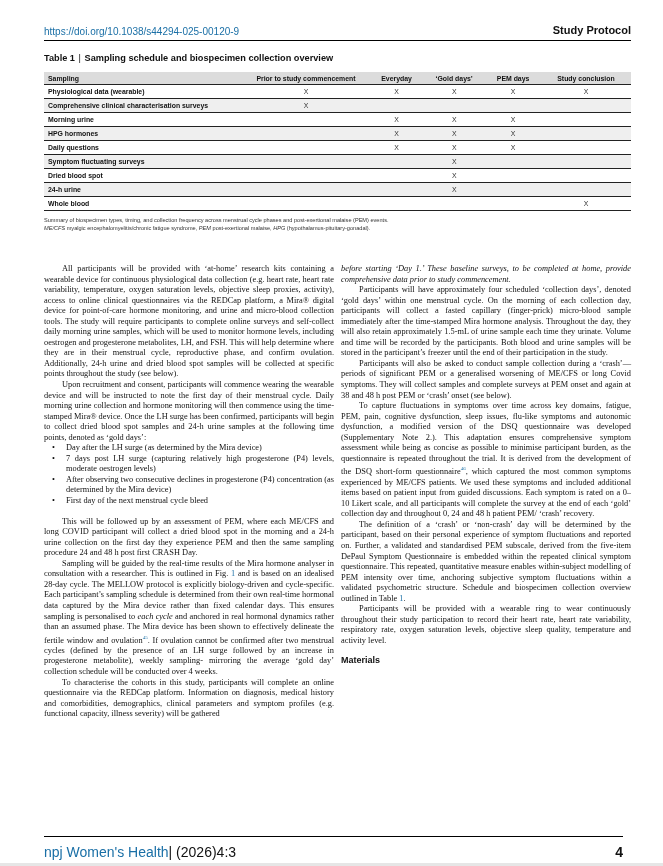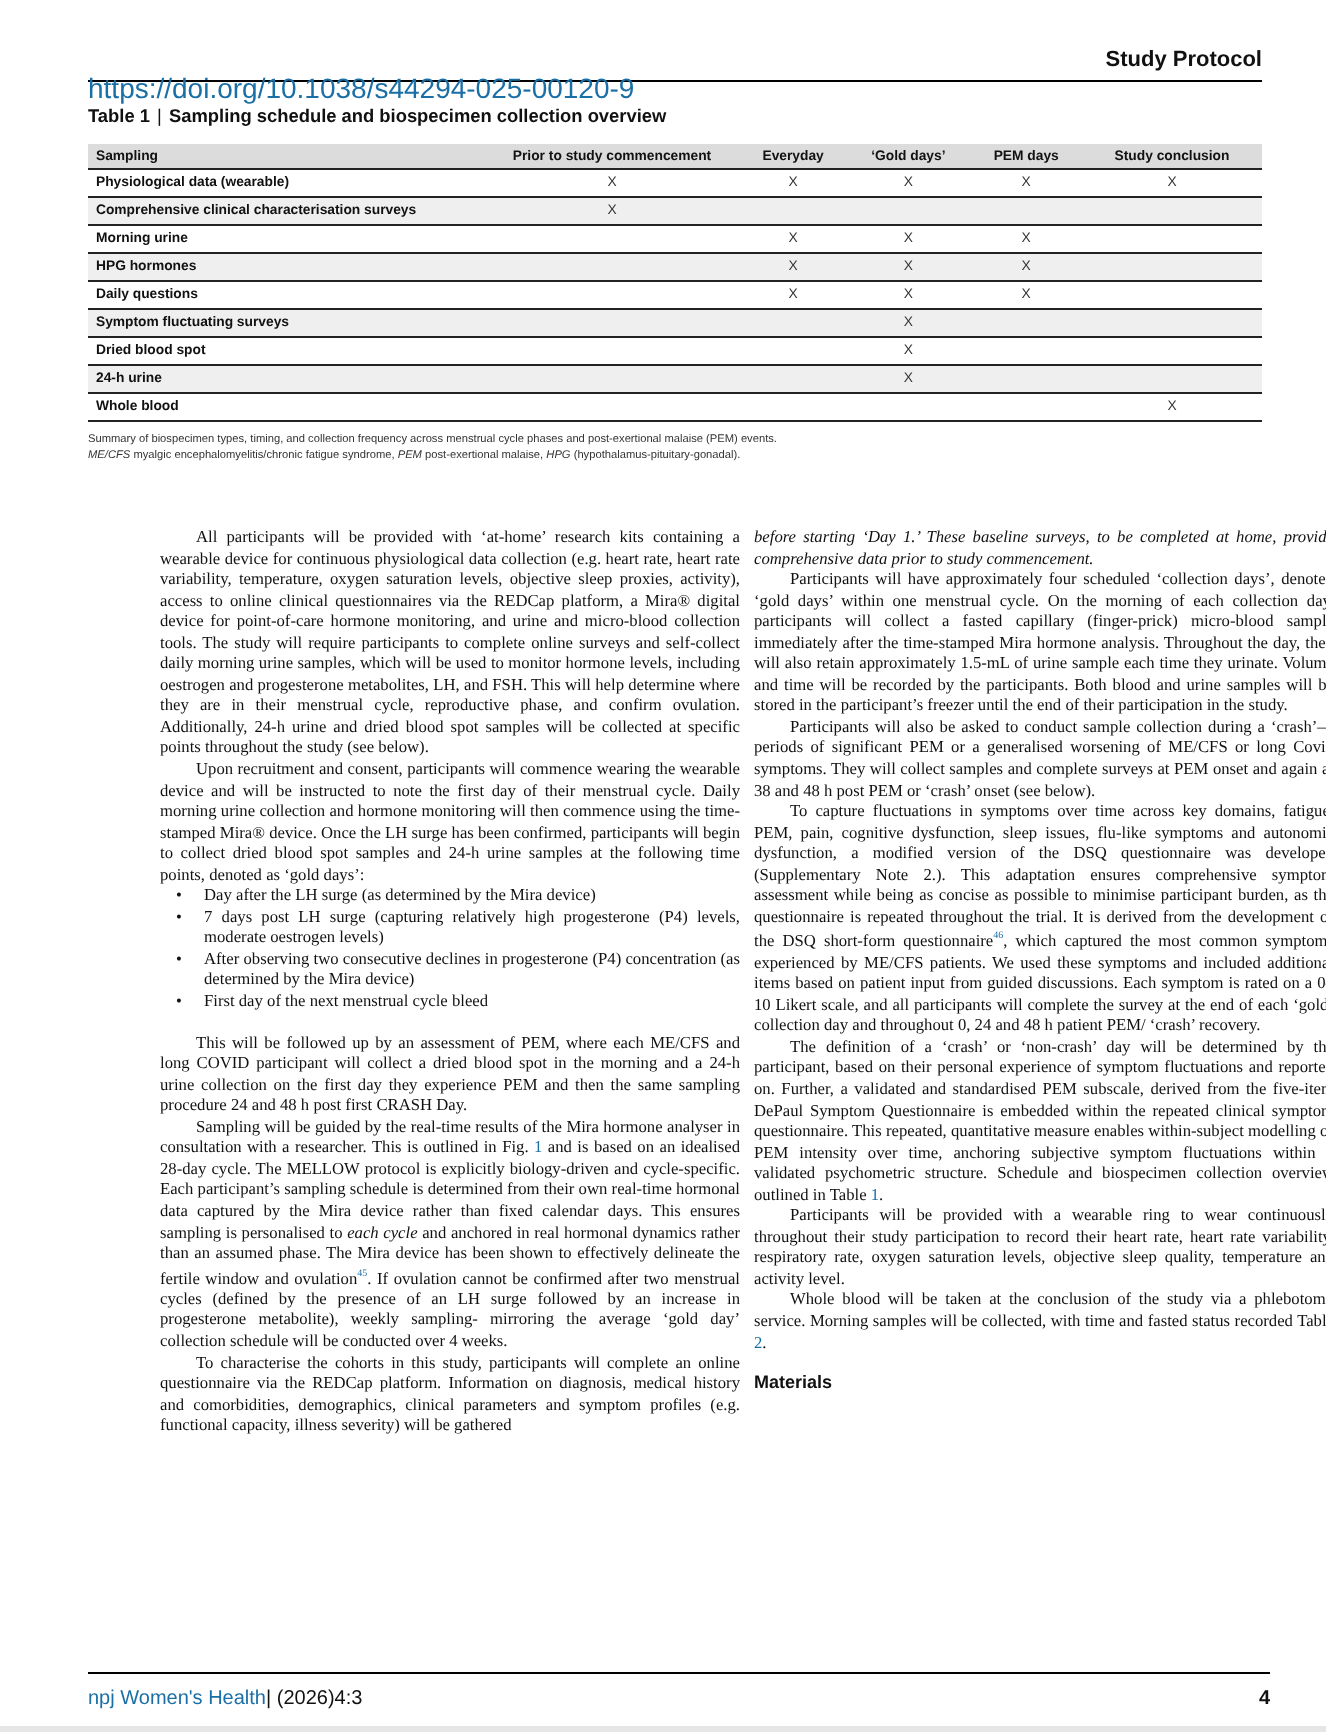--- a/index.html
+++ b/index.html
@@ -8,21 +8,21 @@
     overflow: hidden; color: #111;
   }
   .page-bottom-shade {
     position: absolute; left: 0; right: 0; bottom: 0; height: 3px; background: #e6e6e6;
   }
   .header {
     position: absolute; left: 44px; right: 32px; top: 24px; height: 16px;
     border-bottom: 1.5px solid #000;
     font-family: "Liberation Sans", sans-serif;
   }
-  .doi { position: absolute; left: 0; top: 12px; font-size: 14px; color: #1a6fa6; text-decoration: none; }
+  .doi { position: absolute; left: 0; top: 2px; font-size: 10px; color: #1a6fa6; text-decoration: none; }
   .article-type { position: absolute; right: 0; top: 0; font-size: 11px; font-weight: bold; color: #111; text-align: right; }
   .table-title {
     position: absolute; left: 44px; top: 53px;
     font-family: "Liberation Sans", sans-serif; font-size: 9.2px; font-weight: bold; color: #111;
   }
   .table-title .sep { font-weight: normal; margin: 0 1px; }
   table.sched {
     position: absolute; left: 44px; top: 72px; width: 587px;
     border-collapse: collapse;
     font-family: "Liberation Sans", sans-serif; font-size: 6.9px;
@@ -43,40 +43,39 @@
   .col-prior { width: 120px; }
   .footnote {
     position: absolute; left: 44px; top: 216px; width: 590px;
     font-family: "Liberation Sans", sans-serif; font-size: 5.6px; color: #333; line-height: 8.2px;
   }
   .footnote i { font-style: italic; }
   .col {
     position: absolute; top: 264px; width: 290px;
     font-family: "Liberation Serif", serif; font-size: 8.35px; line-height: 10.55px; color: #111;
     text-align: justify;
-    margin-left: 36px;
   }
   .col.left { left: 44px; }
   .col.right { left: 341px; }
   .col p { margin: 0; text-indent: 18px; }
   .col p.noindent { text-indent: 0; font-style: italic; }
   .col ul { margin: 0; padding-left: 22px; list-style: none; }
   .col ul li { position: relative; }
   .col ul li::before { content: "\2022"; position: absolute; left: -14px; }
   .col .gap { height: 10px; }
   .link { color: #1a6fa6; }
   sup.ref { font-size: 5px; color: #1a6fa6; }
   .section-heading {
     font-family: "Liberation Sans", sans-serif; font-weight: bold; font-size: 9px;
     margin-top: 9px; margin-bottom: 1px;
   }
   .footer {
-    position: absolute; left: 44px; right: 28px; top: 836px; height: 18px;
+    position: absolute; left: 44px; right: 40px; top: 836px; height: 18px;
     border-top: 1.5px solid #000;
-    font-family: "Liberation Sans", sans-serif; font-size: 10px;
+    font-family: "Liberation Sans", sans-serif; font-size: 14px;
   }
   .journal { position: absolute; left: 0; top: 7px; color: #1a6fa6; }
   .journal-bar { color: #111; }
   .citation { color: #111; }
   .page-num { position: absolute; right: 0; top: 7px; font-weight: bold; color: #111; }
 </style>
 </head>
 <body>
 
 <div class="header">
@@ -199,21 +198,20 @@
   <p>To characterise the cohorts in this study, participants will complete an online questionnaire via the REDCap platform. Information on diagnosis, medical history and comorbidities, demographics, clinical parameters and symptom profiles (e.g. functional capacity, illness severity) will be gathered</p>
 </div>
 
 <div class="col right">
   <p class="noindent">before starting ‘Day 1.’ These baseline surveys, to be completed at home, provide comprehensive data prior to study commencement.</p>
   <p>Participants will have approximately four scheduled ‘collection days’, denoted ‘gold days’ within one menstrual cycle. On the morning of each collection day, participants will collect a fasted capillary (finger-prick) micro-blood sample immediately after the time-stamped Mira hormone analysis. Throughout the day, they will also retain approximately 1.5-mL of urine sample each time they urinate. Volume and time will be recorded by the participants. Both blood and urine samples will be stored in the participant’s freezer until the end of their participation in the study.</p>
   <p>Participants will also be asked to conduct sample collection during a ‘crash’—periods of significant PEM or a generalised worsening of ME/CFS or long Covid symptoms. They will collect samples and complete surveys at PEM onset and again at 38 and 48 h post PEM or ‘crash’ onset (see below).</p>
   <p><span>To capture fluctuations in symptoms over time across key domains, fatigue, PEM, pain, cognitive dysfunction, sleep issues, flu-like symptoms and autonomic dysfunction, a modified version of the DSQ questionnaire was developed (Supplementary Note 2.). This adaptation ensures comprehensive symptom assessment while being as concise as possible to minimise participant burden, as the questionnaire is repeated throughout the trial. It is derived from the development of the DSQ short-form questionnaire</span><sup class="ref">46</sup><span>, which captured the most common symptoms experienced by ME/CFS patients. We used these symptoms and included additional items based on patient input from guided discussions. Each symptom is rated on a 0–10 Likert scale, and all participants will complete the survey at the end of each ‘gold’ collection day and throughout 0, 24 and 48 h patient PEM/ ‘crash’ recovery.</span></p>
   <p><span>The definition of a ‘crash’ or ‘non-crash’ day will be determined by the participant, based on their personal experience of symptom fluctuations and reported on. Further, a validated and standardised PEM subscale, derived from the five-item DePaul Symptom Questionnaire is embedded within the repeated clinical symptom questionnaire. This repeated, quantitative measure enables within-subject modelling of PEM intensity over time, anchoring subjective symptom fluctuations within a validated psychometric structure. Schedule and biospecimen collection overview outlined in Table </span><a class="link">1</a><span>.</span></p>
   <p>Participants will be provided with a wearable ring to wear continuously throughout their study participation to record their heart rate, heart rate variability, respiratory rate, oxygen saturation levels, objective sleep quality, temperature and activity level.</p>
-  <p><span>Whole blood will be taken at the conclusion of the study via a phlebotomy service. Morning samples will be collected, with time and fasted status recorded Table </span><a class="link">2</a><span>.</span></p>
   <div class="section-heading">Materials</div>
 </div>
 
 <div class="footer">
   <span class="journal"><a>npj Women's Health</a><span class="journal-bar">|</span><span class="citation"> (2026)4:3</span></span>
   <span class="page-num">4</span>
 </div>
 
 <div class="page-bottom-shade"></div>
 

